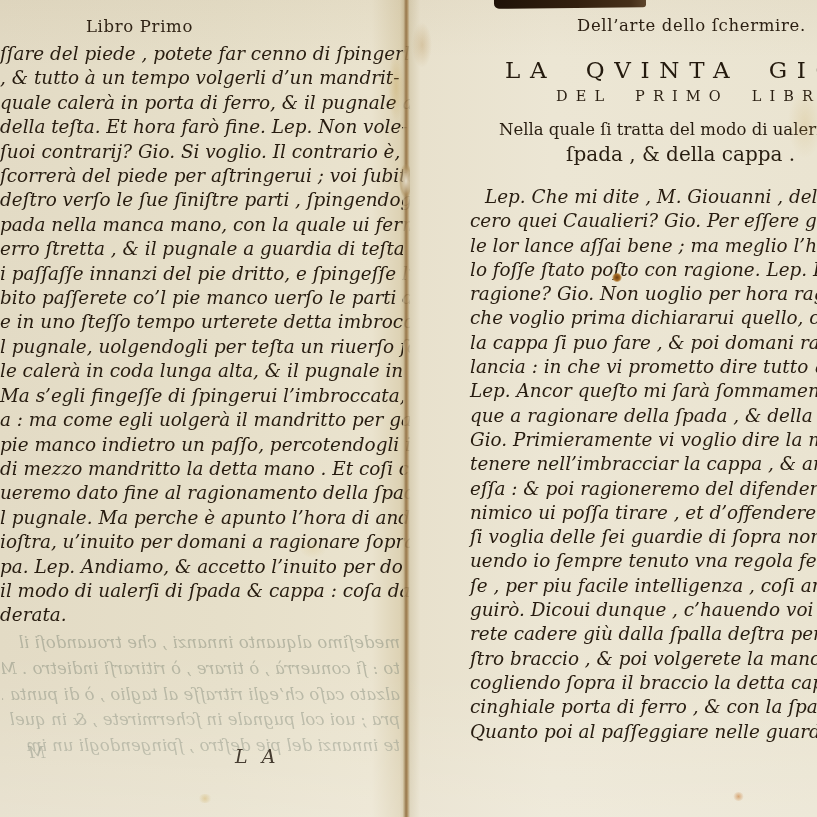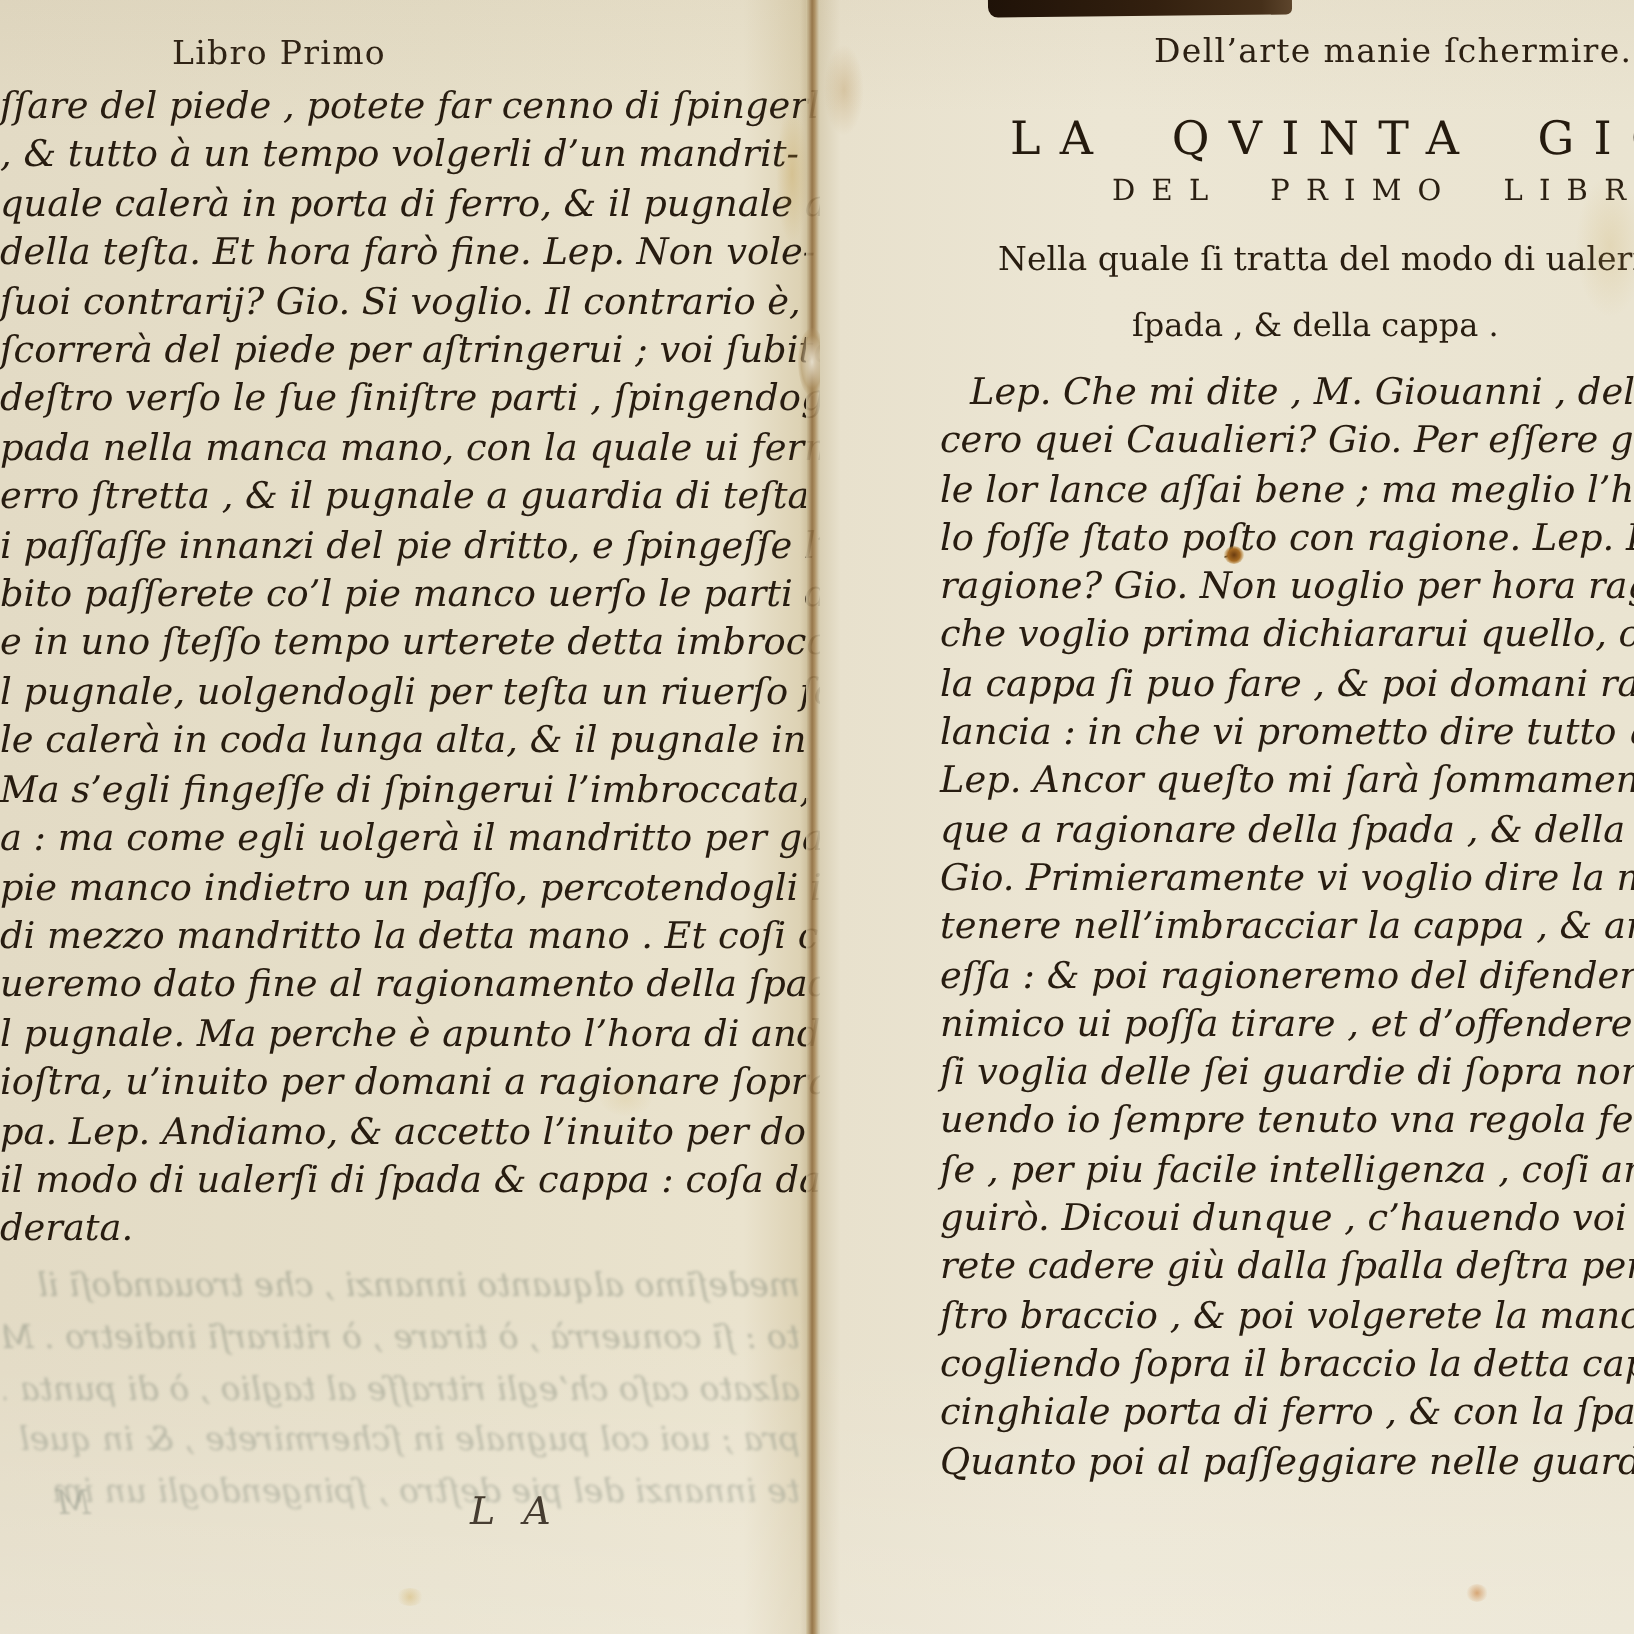--- a/index.html
+++ b/index.html
@@ -37,21 +37,21 @@
     transform:rotate(-.6deg);
   }
   
   .ink{color:#261b10;}
   .running-head{position:absolute;font-size:16.5px;letter-spacing:.04em;color:#2c2013;}
   .head-left{left:86px;top:17px;}
   .head-right{left:577px;top:16px;}
   .title-1{position:absolute;left:505px;top:57px;font-size:23px;letter-spacing:.42em;word-spacing:.55em;white-space:nowrap;color:#241a0e;}
   .title-2{position:absolute;left:556px;top:88px;font-size:14.5px;letter-spacing:.56em;word-spacing:.7em;white-space:nowrap;color:#2a1f12;}
   .subtitle-1{position:absolute;left:499px;top:120px;font-size:16.5px;white-space:nowrap;color:#281d10;}
-  .subtitle-2{position:absolute;left:566px;top:153px;font-size:16px;white-space:nowrap;color:#281d10;}
+  .subtitle-2{position:absolute;left:566px;top:142px;font-size:20px;white-space:nowrap;color:#281d10;}
   .textblock{position:absolute;font-style:italic;font-size:18.4px;color:#271c10;}
   .body-left{left:0;top:42px;width:404px;line-height:24.4px;}
   .body-right{left:470px;top:185px;width:360px;line-height:24.3px;}
   .textblock .line{white-space:nowrap;}
   .body-right .line:first-child{padding-left:15px;}
   .catchword{position:absolute;left:235px;top:745px;font-style:italic;font-size:19px;letter-spacing:4px;color:#2b2013;}
   
   .showthrough{
     position:absolute;font-style:italic;transform:scaleX(-1);
     color:#8f9483;filter:blur(.7px);pointer-events:none;
@@ -122,21 +122,21 @@
     <div class="catchword">L A</div>
     <div class="sig-mark">M</div>
   </div>
 
   <div class="gutter"></div>
   <div class="gutter-flaw"></div>
 
   <div class="page page-right">
     
   </div>
-  <div class="running-head head-right ink">Dell’arte manie ſchermire.</div>
+  <div class="running-head head-right ink">Dell’arte dello ſchermire.</div>
   <div class="title-1">LA QVINTA GIORNATA</div>
   <div class="title-2">DEL PRIMO LIBRO.</div>
   <div class="subtitle-1">Nella quale ſi tratta del modo di ualerſi della</div>
   <div class="subtitle-2">ſpada , &amp; della cappa .</div>
   <div class="textblock body-right">
       <div class="line">Lep. Che mi dite , M. Giouanni , della gio</div>
       <div class="line">cero quei Caualieri?  Gio. Per eſſere gioſtran</div>
       <div class="line">le lor lance aſſai bene ; ma meglio l’hauerebbono</div>
       <div class="line">lo foſſe ſtato poſto con ragione.  Lep. Perche no</div>
       <div class="line">ragione?  Gio. Non uoglio per hora ragionare d</div>

